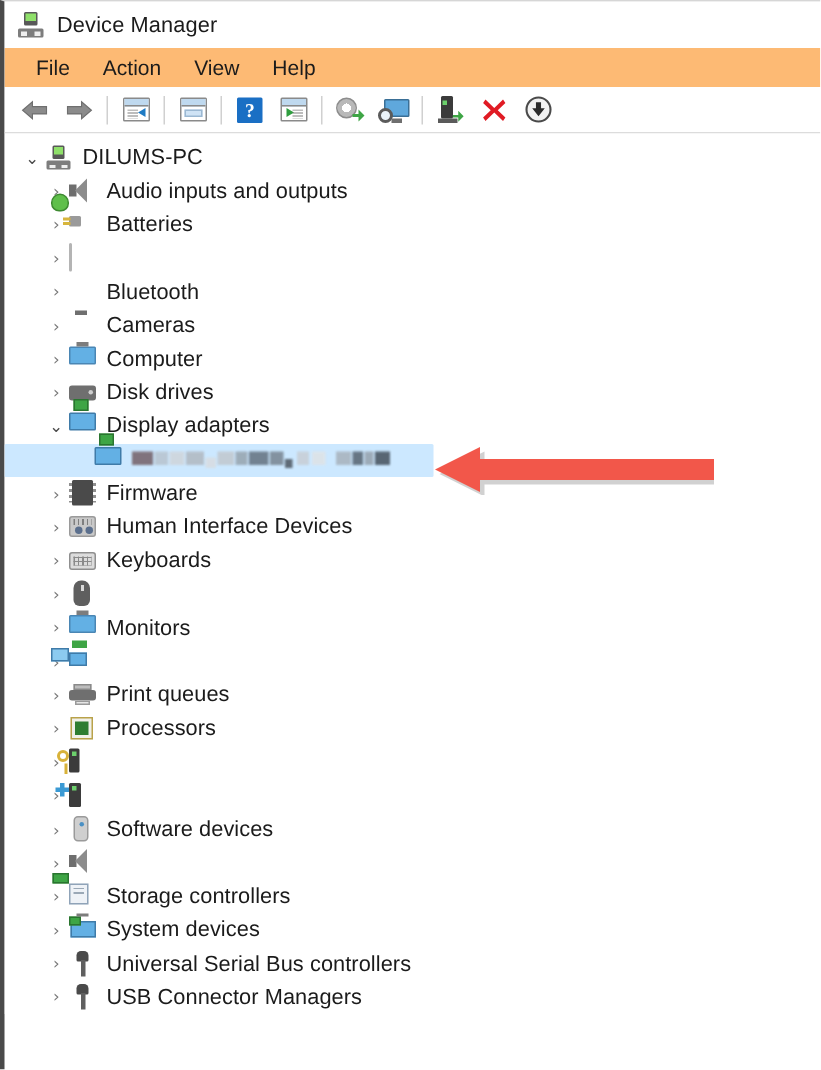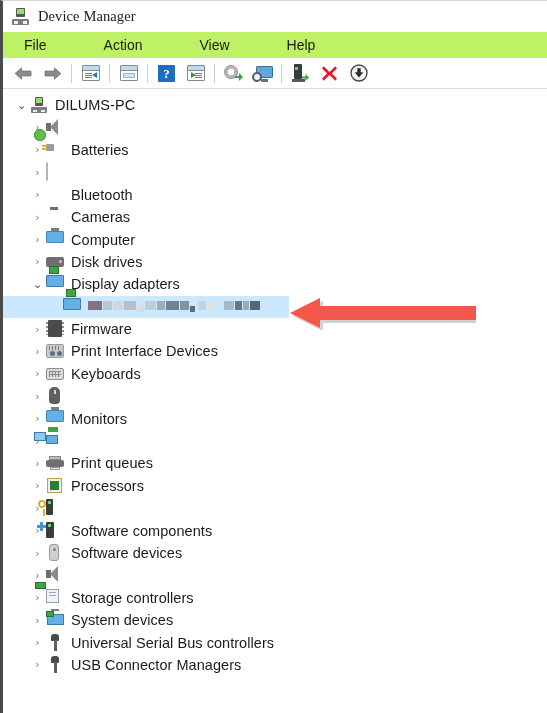--- a/index.html
+++ b/index.html
@@ -39,21 +39,20 @@
     height: 17px;
     position: relative;
     margin-right: 9px;
     flex: none;
   }
   .title-text {
     font-size: 14.5px;
     color: #1b1b1b;
     letter-spacing: 0.1px;
     white-space: nowrap;
-    font-family: Liberation Serif, serif;
   }
 
   
   .dmicon {
     position: relative;
     display: inline-block;
   }
   .dmicon .scr {
     position: absolute;
     left: 22%;
@@ -92,22 +91,21 @@
   }
   .dmicon .base::before { left: 13%; }
   .dmicon .base::after  { right: 13%; }
 
   
   .menubar {
     height: 26px;
     display: flex;
     align-items: center;
     padding-left: 10px;
-    background: #bef264;
-    gap: 35px;
+    background: #fdba74;
   }
   .menu-item {
     font-size: 14px;
     color: #1b1b1b;
     padding: 2px 11px;
     cursor: default;
     white-space: nowrap;
   }
 
   
@@ -611,20 +609,21 @@
           <span class="scr"></span>
             <span class="base"></span>
         </span>
       </span>
       <span class="node-label">DILUMS-PC</span>
     </div>
 
     <div class="node lvl1">
       <span class="chev">›</span>
       <span class="node-icon"><span class="g-speaker"><span class="cone"></span><span class="horn"></span></span></span>
+      <span class="node-label">Audio inputs and outputs</span>
     </div>
 
     <div class="node lvl1">
       <span class="chev">›</span>
       <span class="node-icon"><span class="g-battery"><span class="cell"></span><span class="plug"></span></span></span>
       <span class="node-label">Batteries</span>
     </div>
 
     <div class="node lvl1">
       <span class="chev">›</span>
@@ -691,21 +690,21 @@
           <span class="g-firmware" style="margin-left:2px;display:block;"></span>
         </span>
       <span class="node-label">Firmware</span>
     </div>
 
     <div class="node lvl1">
       <span class="chev">›</span>
       <span class="node-icon">
           <span class="g-hid" style="margin-top:2px;display:block;"></span>
         </span>
-      <span class="node-label">Print Interface Devices</span>
+      <span class="node-label">Human Interface Devices</span>
     </div>
 
     <div class="node lvl1">
       <span class="chev">›</span>
       <span class="node-icon">
           <span class="g-keyboard" style="margin-top:3px;display:block;"></span>
         </span>
       <span class="node-label">Keyboards</span>
     </div>
 
@@ -748,21 +747,20 @@
     </div>
 
     <div class="node lvl1">
       <span class="chev">›</span>
       <span class="node-icon"><span class="g-security"><span class="col"></span><span class="key"></span></span></span>
     </div>
 
     <div class="node lvl1">
       <span class="chev">›</span>
       <span class="node-icon"><span class="g-swcomp"><span class="col"></span><span class="plus"></span></span></span>
-      <span class="node-label">Software components</span>
     </div>
 
     <div class="node lvl1">
       <span class="chev">›</span>
       <span class="node-icon">
           <span class="g-swdev" style="margin-left:3px;display:block;"></span>
         </span>
       <span class="node-label">Software devices</span>
     </div>
 

